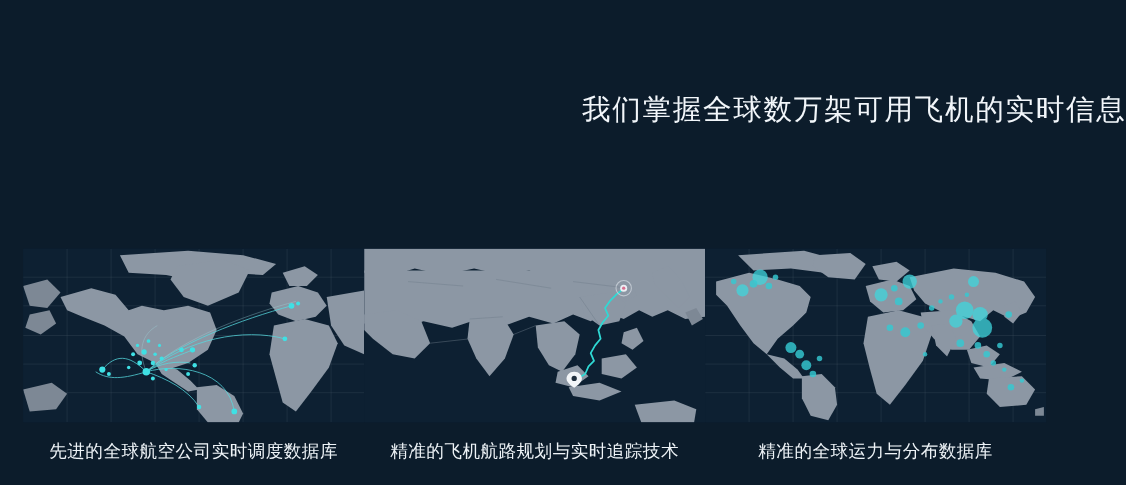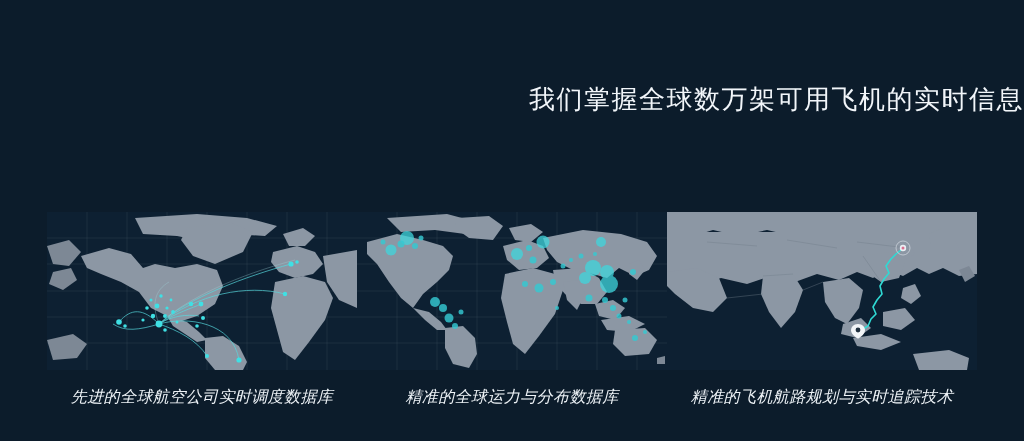--- a/index.html
+++ b/index.html
@@ -29,26 +29,25 @@
     font-size: 26px;
     line-height: 42px;
     letter-spacing: 1.5px;
     font-weight: 400;
     white-space: nowrap;
   }
 
   
   .panels {
     position: absolute;
-    top: 212px;
+    top: 226px;
     left: 21px;
     width: 982px;
     display: flex;
-    justify-content: center;
-    font-style: italic;
+    justify-content: flex-start;
   }
   .panel {
     width: 310px;
   }
   .map-frame {
     position: relative;
     width: 310px;
     height: 158px;
     background: #0d2032;
     overflow: hidden;
@@ -161,20 +160,73 @@
           <circle cx="192" cy="148" r="2.6"></circle>
           <circle cx="72" cy="110" r="2.8"></circle>
           <circle cx="78" cy="114" r="1.8"></circle>
           <circle cx="244" cy="52" r="2.6"></circle>
           <circle cx="238" cy="82" r="2.2"></circle>
           <circle cx="250" cy="50" r="1.8"></circle>
         </g>
       </svg>
     </div>
     <div class="caption">先进的全球航空公司实时调度数据库</div>
+  </div>
+
+  <div class="panel">
+    <div class="map-frame">
+      <svg class="map-svg" viewBox="0 0 310 158" preserveAspectRatio="none">
+        <rect class="ocean" x="0" y="0" width="310" height="158"></rect>
+
+        <path class="land" d="M0 0 H310 V44 L296 40 L284 30 L268 26 L250 30 L236 24 L214 28
+                              L196 22 L170 26 L150 20 L126 24 L100 18 L72 24 L46 18 L20 26 L0 22 Z"></path>
+        <path class="land" d="M0 20 H310 V62 L292 64 L276 56 L262 62 L250 56 L236 64
+                              L220 58 L206 66 L190 60 L172 68 L150 62 L128 70 L104 64
+                              L80 72 L54 66 L28 74 L0 68 Z"></path>
+
+        <path class="land" d="M0 60 L30 56 L52 66 L60 86 L46 100 L26 96 L8 82 L0 74 Z"></path>
+
+        <path class="land" d="M96 64 L126 62 L136 78 L128 100 L114 116 L102 100 L94 82 Z"></path>
+
+        <path class="land" d="M156 70 L182 66 L196 78 L192 96 L180 112 L168 106 L158 90 Z"></path>
+
+        <path class="land" d="M176 112 L194 106 L204 116 L190 126 L174 122 Z"></path>
+        <path class="land" d="M186 126 L214 122 L234 130 L214 138 L190 134 Z"></path>
+
+        <path class="land" d="M216 100 L238 96 L248 108 L234 118 L216 114 Z"></path>
+        <path class="land" d="M236 76 L248 72 L254 84 L244 92 L234 86 Z"></path>
+
+        <path class="land" d="M196 44 L224 40 L238 50 L232 66 L214 70 L200 60 Z"></path>
+        <path class="land" d="M230 36 L242 32 L248 42 L238 48 Z"></path>
+
+        <path class="land" d="M262 22 L276 16 L288 28 L296 44 L286 54 L274 42 L264 32 Z"></path>
+        <path class="land-dim" d="M292 58 L302 54 L308 64 L298 70 Z"></path>
+
+        <path class="land" d="M246 142 L282 138 L302 146 L300 158 L252 158 Z"></path>
+
+        <g class="border">
+          <path d="M96 64 L126 62 M136 78 L156 70 M196 44 L214 70 M60 86 L96 82"></path>
+          <path d="M40 30 L90 34 M120 28 L170 36 M190 30 L240 36"></path>
+        </g>
+
+        <path class="track" d="M193 119 L201 114 L204 107 L209 102 L206 95 L210 88 L215 82
+                               L213 74 L217 67 L222 61 L219 54 L224 47 L229 42 L234 38"></path>
+
+        <circle cx="236" cy="36" r="7" fill="none" stroke="#cfd6de" stroke-width="1" opacity=".75"></circle>
+        <circle cx="236" cy="36" r="3.2" fill="#e9eef3"></circle>
+        <circle cx="236" cy="36" r="1.5" fill="#d8708f"></circle>
+
+        <g>
+          <path d="M191 112 C 195.6 112, 198 115.2, 198 118.4 C 198 122.6, 191 126.5, 191 126.5
+                   C 191 126.5, 184 122.6, 184 118.4 C 184 115.2, 186.4 112, 191 112 Z" fill="#f2f5f8"></path>
+          <circle cx="191" cy="118" r="2.4" fill="#20303f"></circle>
+        </g>
+      </svg>
+    </div>
+    <div class="caption">精准的飞机航路规划与实时追踪技术</div>
   </div>
 
   <div class="panel">
     <div class="map-frame">
       <svg class="map-svg" viewBox="0 0 310 158" preserveAspectRatio="none">
         <rect class="ocean" x="0" y="0" width="310" height="158"></rect>
         <g class="graticule">
           <path d="M0 26H310M0 52H310M0 79H310M0 105H310M0 131H310"></path>
           <path d="M40 0V158M80 0V158M120 0V158M160 0V158M200 0V158M240 0V158M280 0V158"></path>
         </g>
@@ -248,66 +300,13 @@
           <circle cx="272" cy="110" r="2"></circle>
           <circle cx="278" cy="126" r="3"></circle>
           <circle cx="288" cy="120" r="2"></circle>
           <circle cx="200" cy="96" r="2"></circle>
         </g>
       </svg>
     </div>
     <div class="caption">精准的全球运力与分布数据库</div>
   </div>
 
-  <div class="panel">
-    <div class="map-frame">
-      <svg class="map-svg" viewBox="0 0 310 158" preserveAspectRatio="none">
-        <rect class="ocean" x="0" y="0" width="310" height="158"></rect>
-
-        <path class="land" d="M0 0 H310 V44 L296 40 L284 30 L268 26 L250 30 L236 24 L214 28
-                              L196 22 L170 26 L150 20 L126 24 L100 18 L72 24 L46 18 L20 26 L0 22 Z"></path>
-        <path class="land" d="M0 20 H310 V62 L292 64 L276 56 L262 62 L250 56 L236 64
-                              L220 58 L206 66 L190 60 L172 68 L150 62 L128 70 L104 64
-                              L80 72 L54 66 L28 74 L0 68 Z"></path>
-
-        <path class="land" d="M0 60 L30 56 L52 66 L60 86 L46 100 L26 96 L8 82 L0 74 Z"></path>
-
-        <path class="land" d="M96 64 L126 62 L136 78 L128 100 L114 116 L102 100 L94 82 Z"></path>
-
-        <path class="land" d="M156 70 L182 66 L196 78 L192 96 L180 112 L168 106 L158 90 Z"></path>
-
-        <path class="land" d="M176 112 L194 106 L204 116 L190 126 L174 122 Z"></path>
-        <path class="land" d="M186 126 L214 122 L234 130 L214 138 L190 134 Z"></path>
-
-        <path class="land" d="M216 100 L238 96 L248 108 L234 118 L216 114 Z"></path>
-        <path class="land" d="M236 76 L248 72 L254 84 L244 92 L234 86 Z"></path>
-
-        <path class="land" d="M196 44 L224 40 L238 50 L232 66 L214 70 L200 60 Z"></path>
-        <path class="land" d="M230 36 L242 32 L248 42 L238 48 Z"></path>
-
-        <path class="land" d="M262 22 L276 16 L288 28 L296 44 L286 54 L274 42 L264 32 Z"></path>
-        <path class="land-dim" d="M292 58 L302 54 L308 64 L298 70 Z"></path>
-
-        <path class="land" d="M246 142 L282 138 L302 146 L300 158 L252 158 Z"></path>
-
-        <g class="border">
-          <path d="M96 64 L126 62 M136 78 L156 70 M196 44 L214 70 M60 86 L96 82"></path>
-          <path d="M40 30 L90 34 M120 28 L170 36 M190 30 L240 36"></path>
-        </g>
-
-        <path class="track" d="M193 119 L201 114 L204 107 L209 102 L206 95 L210 88 L215 82
-                               L213 74 L217 67 L222 61 L219 54 L224 47 L229 42 L234 38"></path>
-
-        <circle cx="236" cy="36" r="7" fill="none" stroke="#cfd6de" stroke-width="1" opacity=".75"></circle>
-        <circle cx="236" cy="36" r="3.2" fill="#e9eef3"></circle>
-        <circle cx="236" cy="36" r="1.5" fill="#d8708f"></circle>
-
-        <g>
-          <path d="M191 112 C 195.6 112, 198 115.2, 198 118.4 C 198 122.6, 191 126.5, 191 126.5
-                   C 191 126.5, 184 122.6, 184 118.4 C 184 115.2, 186.4 112, 191 112 Z" fill="#f2f5f8"></path>
-          <circle cx="191" cy="118" r="2.4" fill="#20303f"></circle>
-        </g>
-      </svg>
-    </div>
-    <div class="caption">精准的飞机航路规划与实时追踪技术</div>
-  </div>
-
 </div>
 
 </body></html>

